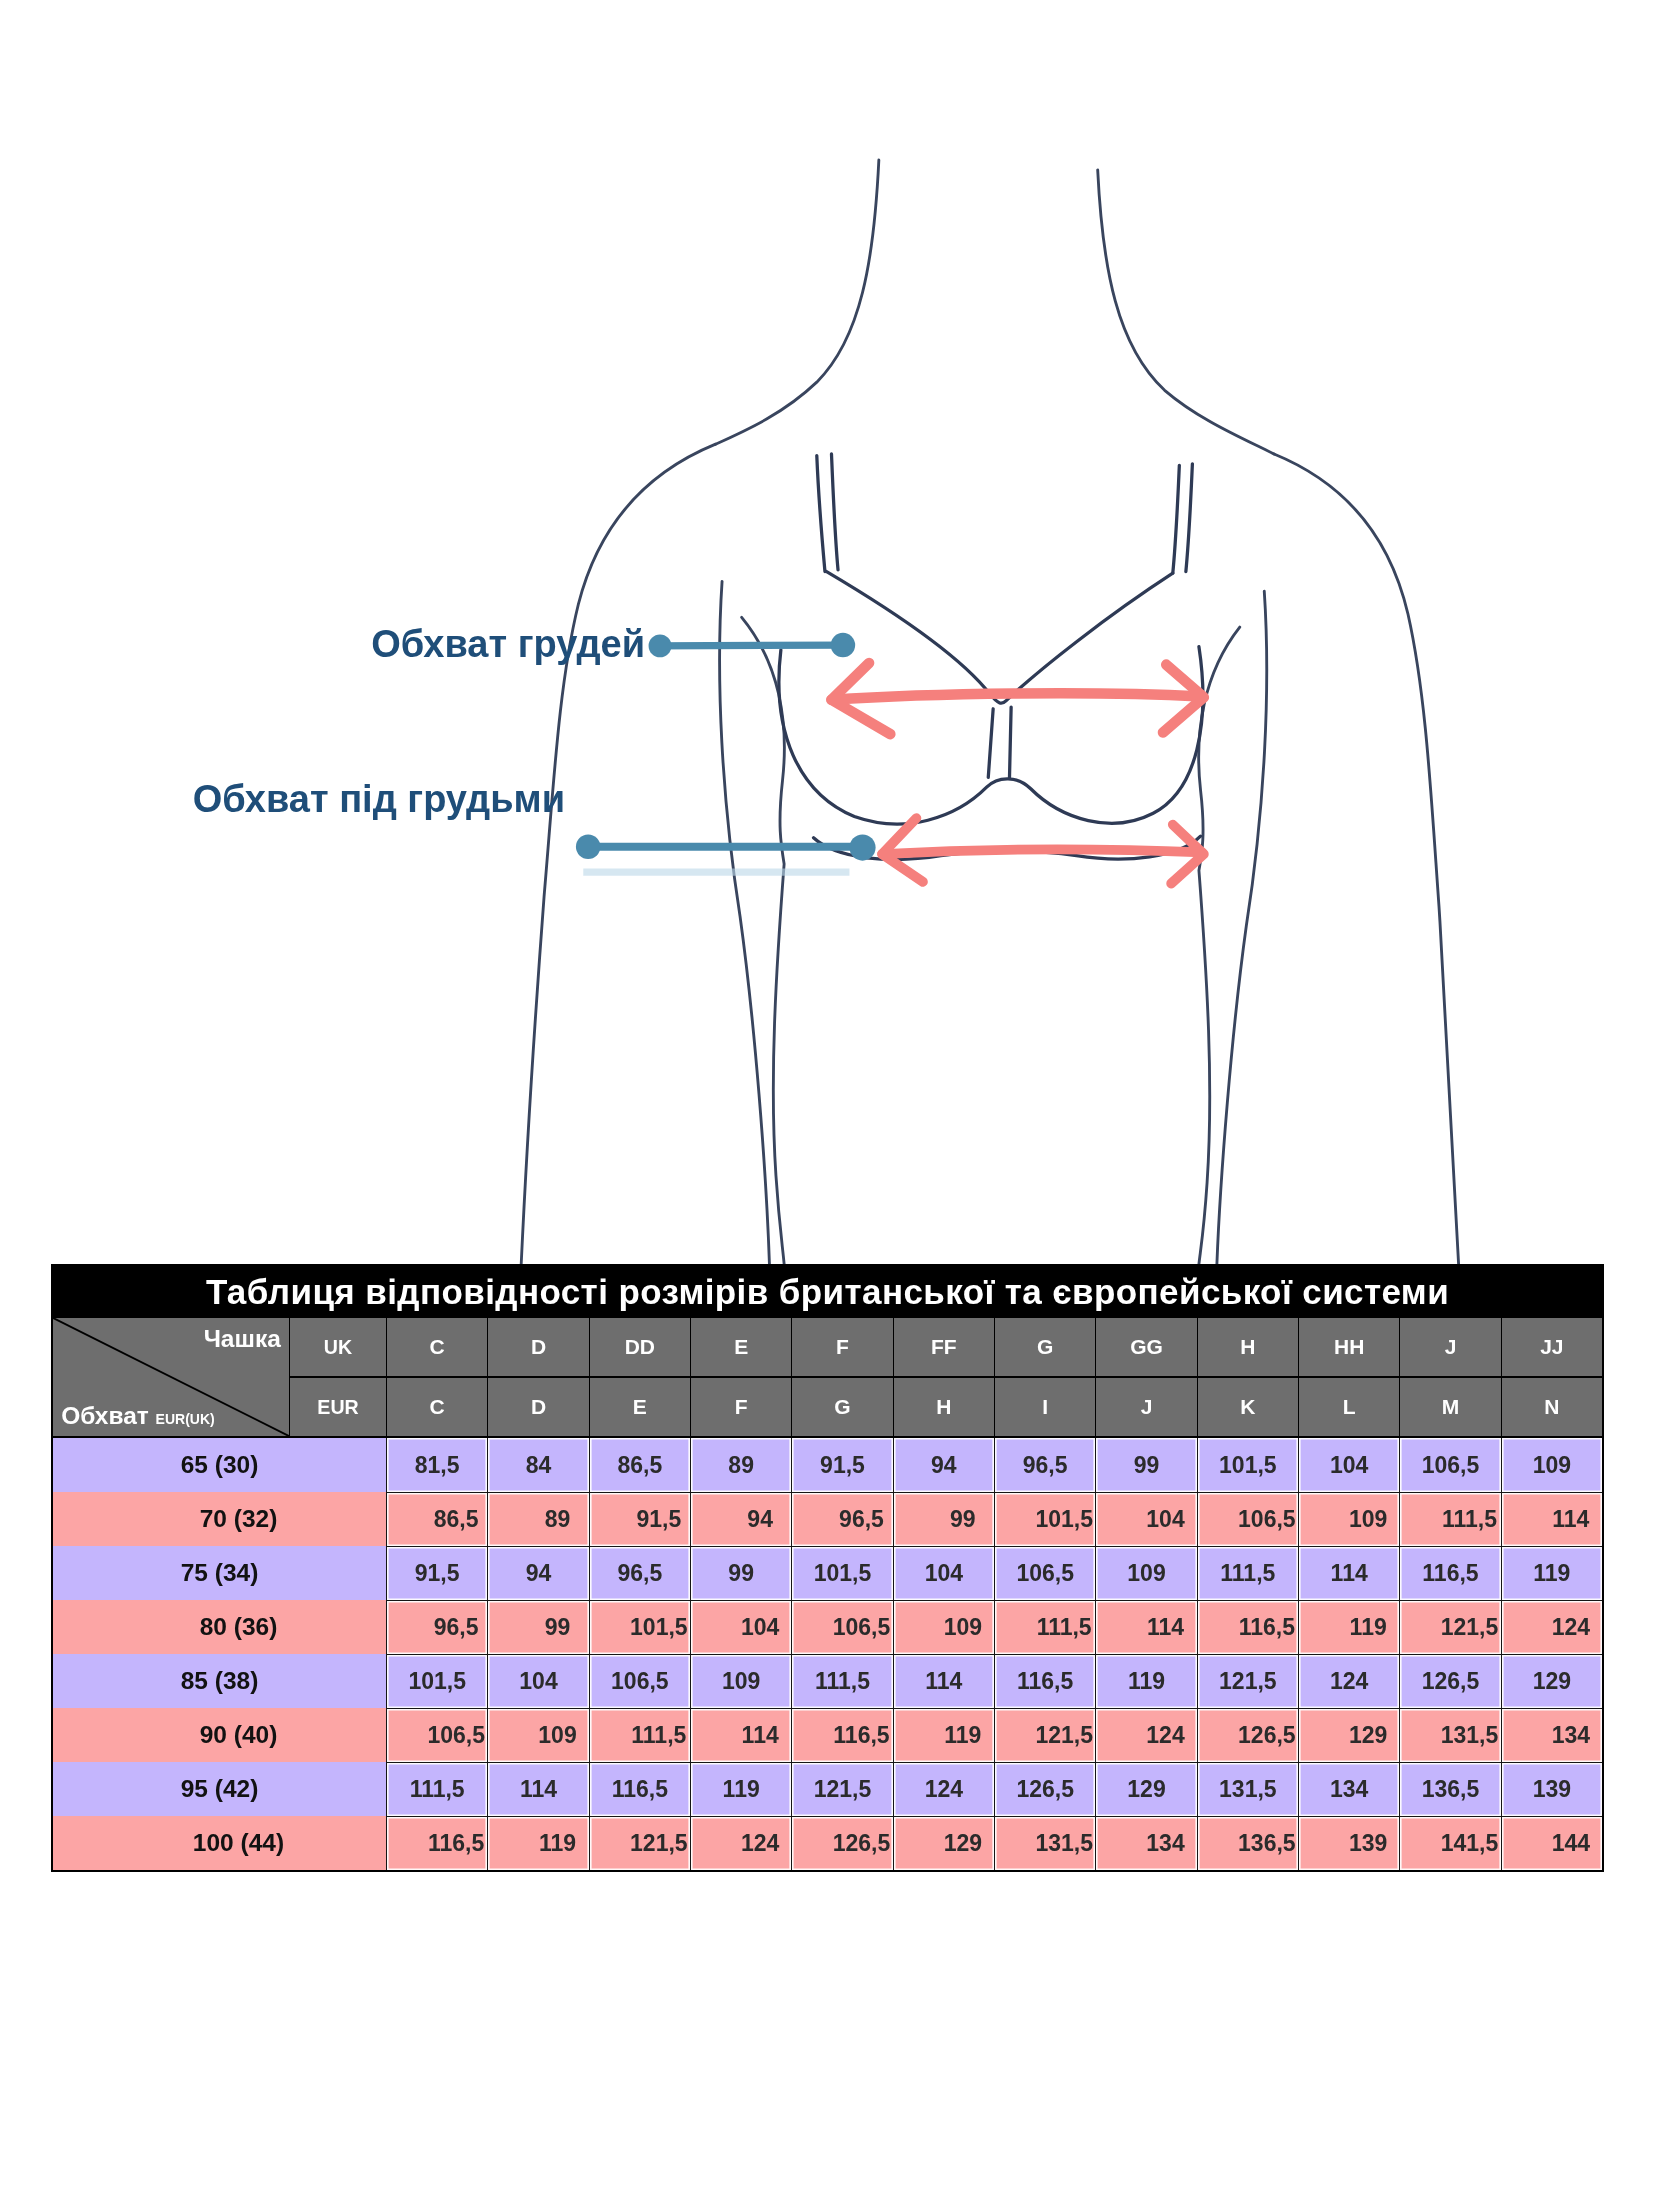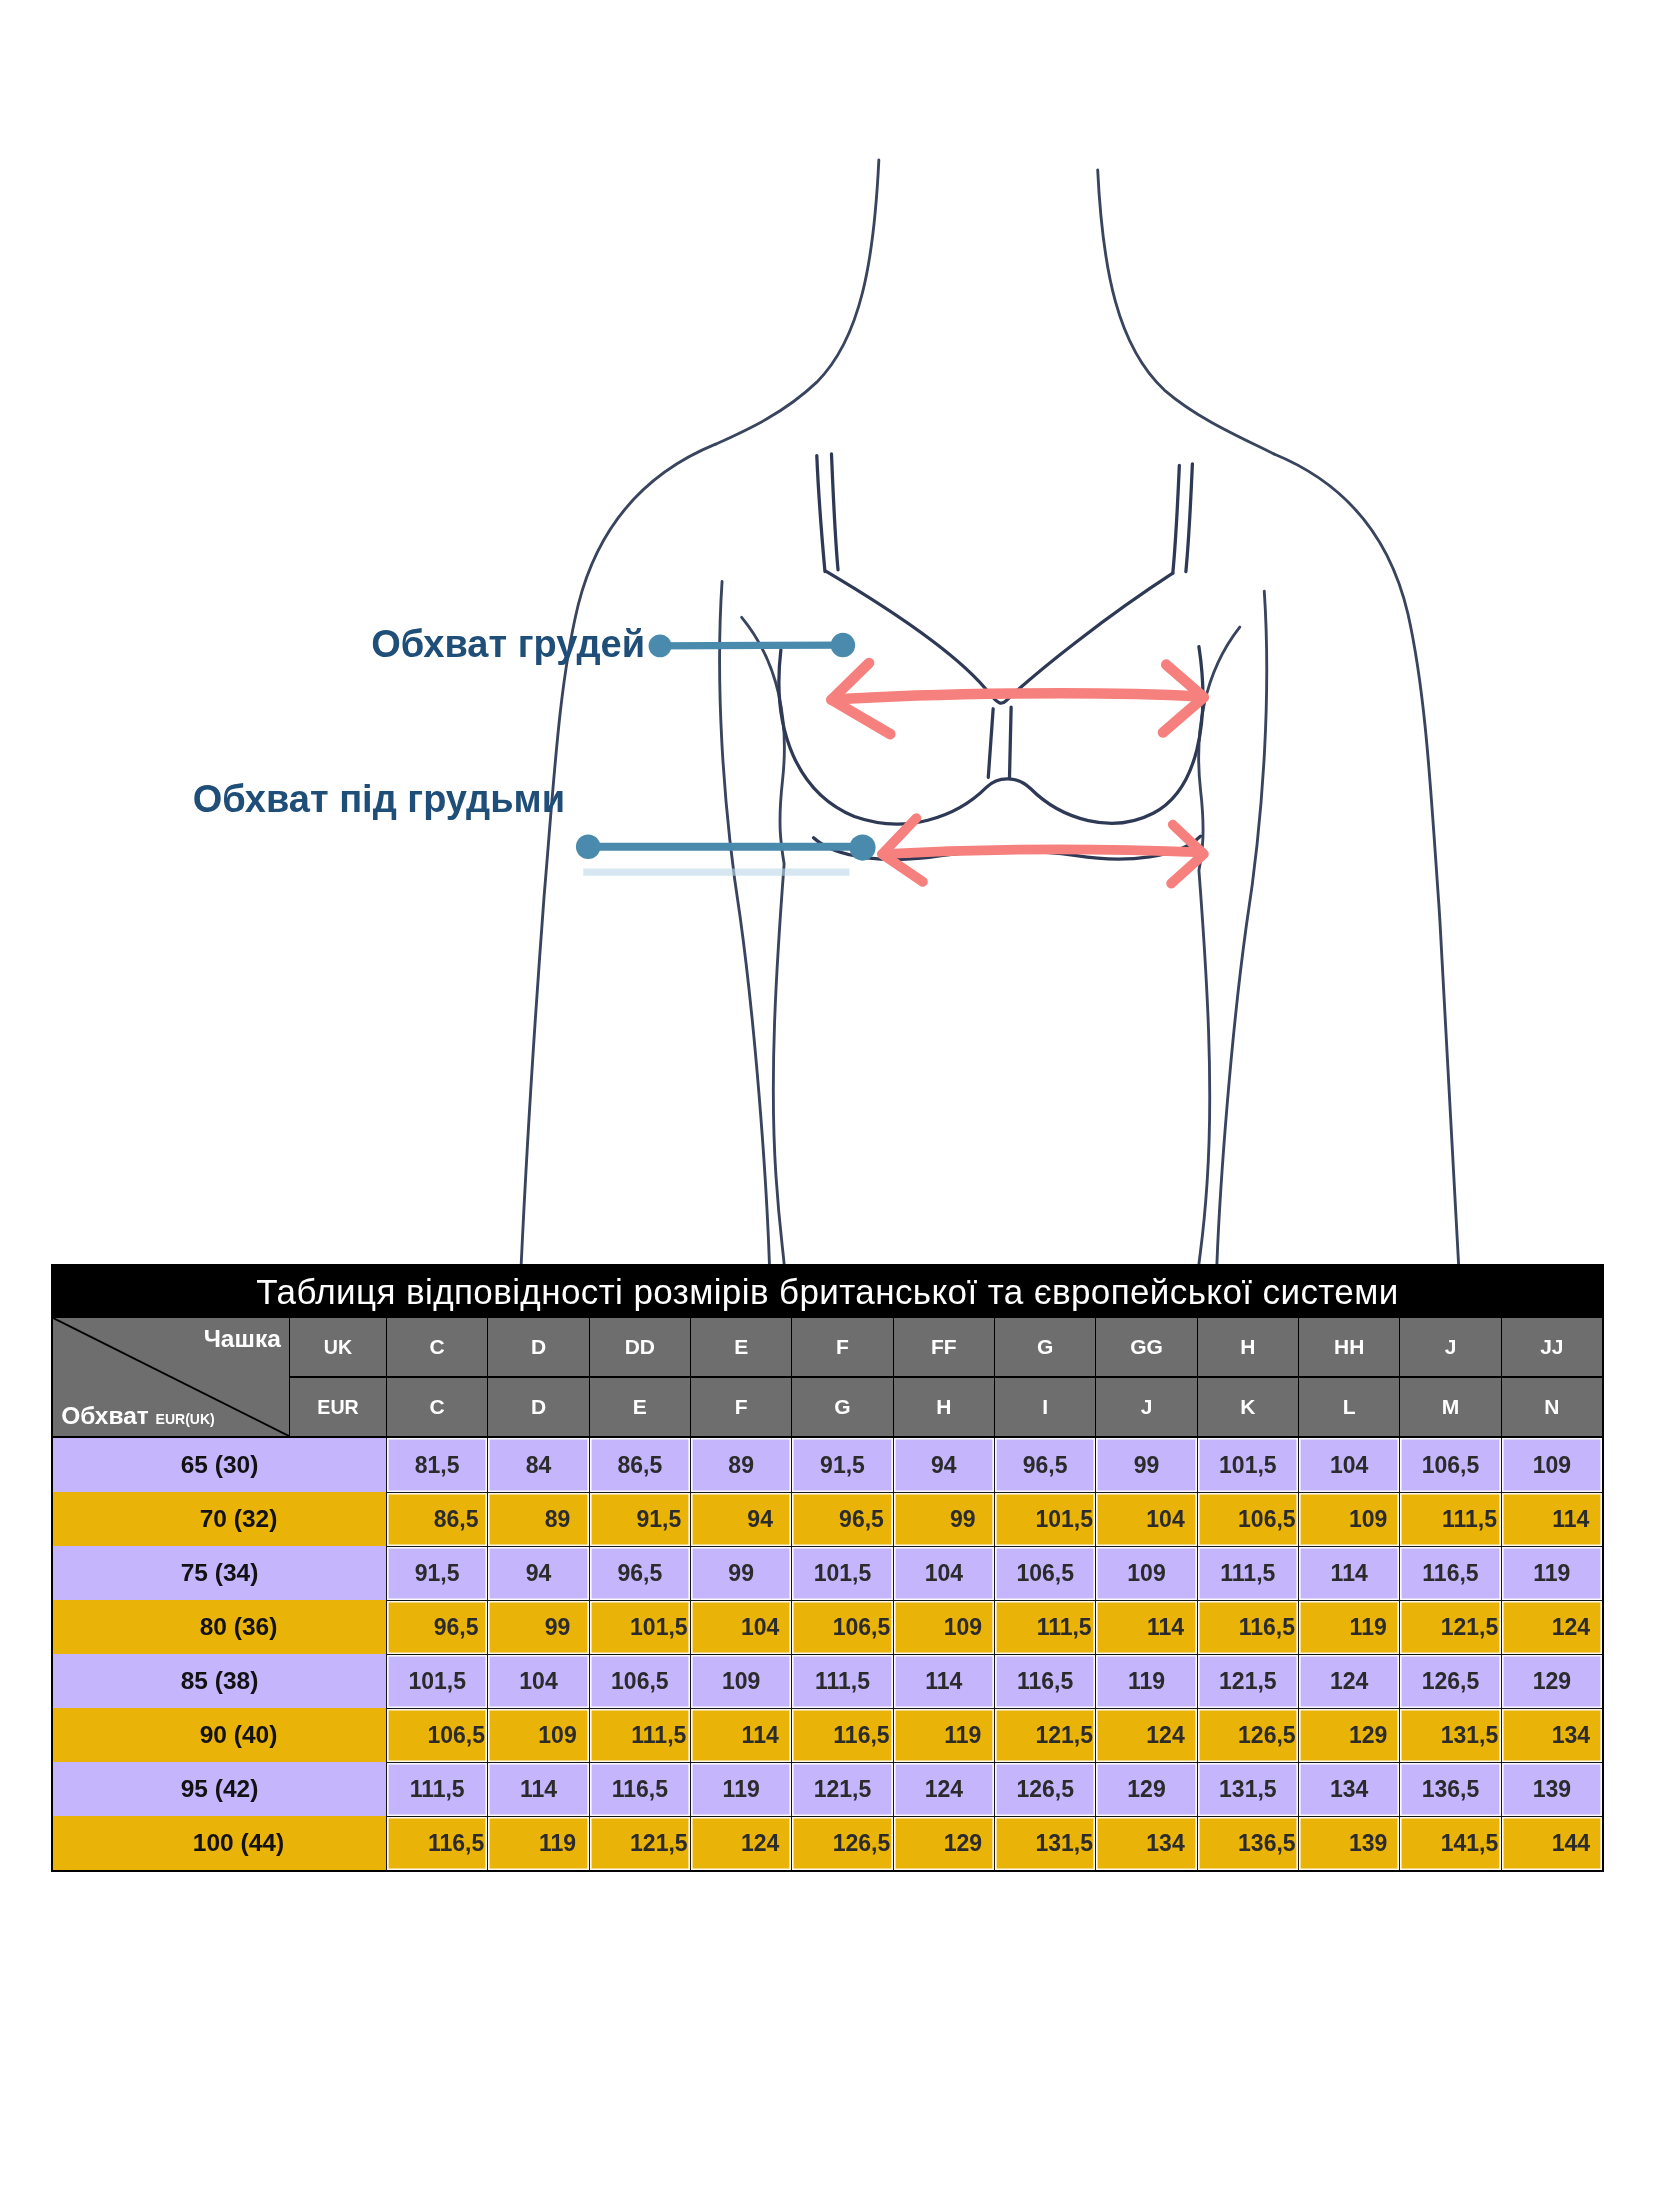--- a/index.html
+++ b/index.html
@@ -11,21 +11,21 @@
   .diagram svg{position:absolute;left:0;top:0;}
   .dlabel{position:absolute;color:#1f4e79;font-weight:700;font-size:38px;line-height:1.0;
           text-align:right;white-space:nowrap;}
   .l1{left:0;top:625px;width:645px;}
   .l2{left:0;top:780px;width:565px;}
 
   
   .table-wrap{position:absolute;left:51px;top:1264px;width:1553px;box-sizing:border-box;
               border:2.5px solid #000;background:#fff;}
   .table-title{height:52px;background:#000;color:#fff;display:flex;align-items:center;
-               justify-content:center;font-size:35px;font-weight:400;letter-spacing:0.4px;}
+               justify-content:center;font-size:35px;font-weight:700;letter-spacing:0.4px;}
   #size-grid{display:grid;grid-template-columns:237px 96px repeat(12,1fr);
              grid-template-rows:60px 60px repeat(8,54px);background:#fff;}
   .corner{grid-row:1/3;grid-column:1;position:relative;background:#6e6e6e;
           border-right:1.6px solid #000;border-bottom:2.5px solid #000;}
   .corner svg{position:absolute;left:0;top:0;width:100%;height:100%;}
   .corner-cup{position:absolute;top:6.5px;right:8.2px;color:#fff;font-weight:700;font-size:24.5px;}
   .corner-band{position:absolute;bottom:6.5px;left:8.2px;color:#fff;font-weight:700;font-size:24.5px;}
   .corner-band .small{font-size:14px;font-weight:700;}
   .hcell{background:#6e6e6e;color:#fff;display:flex;align-items:center;justify-content:center;
          font-weight:700;}
@@ -35,21 +35,21 @@
   .cup{font-size:21px;border-left:1.6px solid #000;}
   .cup.uk{border-bottom:2.5px solid #000;}
   .cup.eur{border-bottom:2.5px solid #000;}
   .band{grid-column:1/3;display:flex;align-items:center;justify-content:center;
         font-weight:700;font-size:24.5px;color:#121212;}
   .val{display:flex;align-items:center;justify-content:center;font-size:23px;font-weight:600;
        color:#2b2b2b;border-left:1.6px solid #161616;
        box-shadow:inset 0 0 0 1.6px rgba(255,255,255,0.92);}
   .val.bt{border-top:1.6px solid #161616;}
   .gray{background:#c4b5fd;}
-  .white{background:#eab308;padding-left:38px;}
+  .white{background:#fca5a5;padding-left:38px;}
 </style>
 </head>
 <body>
 
 <div class="page">
 
   <div class="diagram">
     <svg width="1654" height="1264" viewBox="0 0 2025 1548">
 
       <g fill="none" stroke="#39455e" stroke-width="3.5" stroke-linecap="round">

